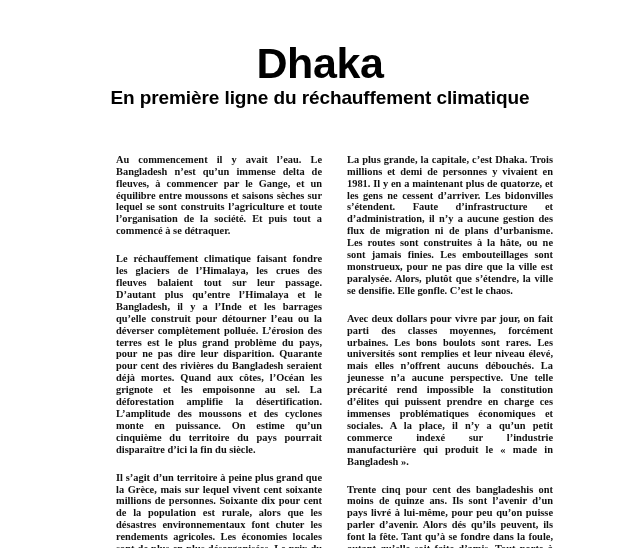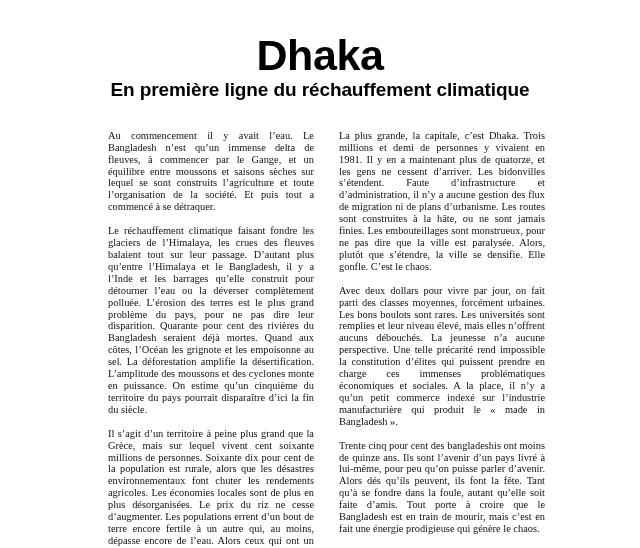--- a/index.html
+++ b/index.html
@@ -11,21 +11,21 @@
     width: 640px;
     height: 548px;
     overflow: hidden;
     font-family: "Liberation Serif", "DejaVu Serif", serif;
     color: #000000;
   }
   .page {
     width: 640px;
     height: 492px;
     box-sizing: border-box;
-    padding: 4px;
+    padding: 12px;
     position: relative;
     background: #ffffff;
   }
   .title-block {
     text-align: center;
     padding-top: 30px;
   }
   .doc-title {
     font-family: "Liberation Sans", "DejaVu Sans", sans-serif;
     font-weight: bold;
@@ -51,28 +51,29 @@
     display: flex;
     flex-direction: row;
     align-items: flex-start;
     gap: 25px;
   }
   .column {
     width: 206px;
     flex: 0 0 206px;
   }
   .para {
-    margin: 0 0 12px 0;
+    margin: 16px 0 12px 0;
     font-family: "Liberation Serif", "DejaVu Serif", serif;
     font-size: 10.4px;
     line-height: 11.9px;
     text-align: justify;
     text-justify: inter-word;
     hyphens: none;
     color: #111111;
+    font-weight: bold;
   }
   .para:last-child {
     margin-bottom: 0;
   }
 </style>
 </head>
 <body>
 
 <div class="page">
 

